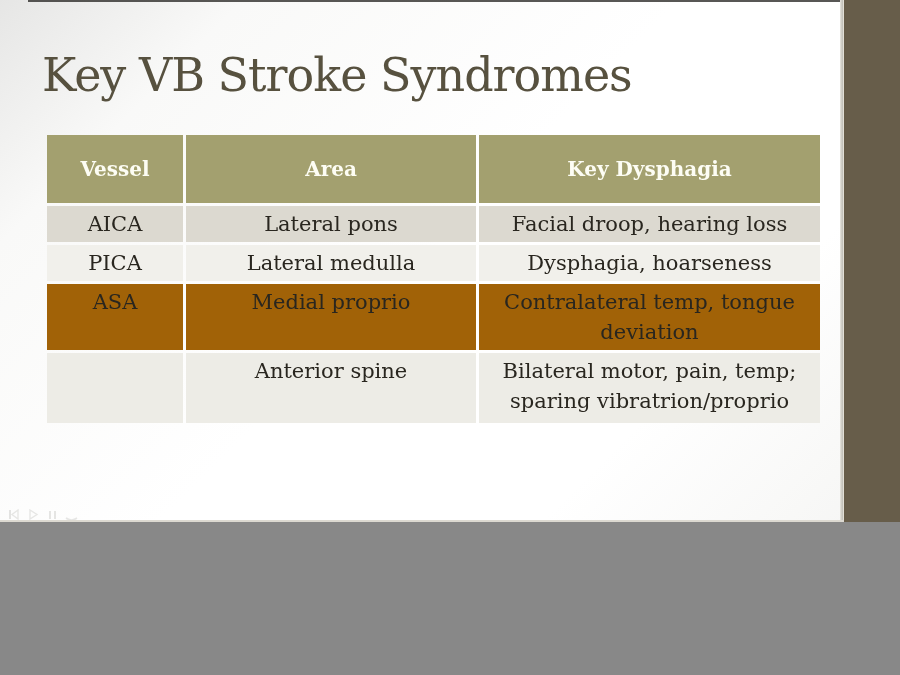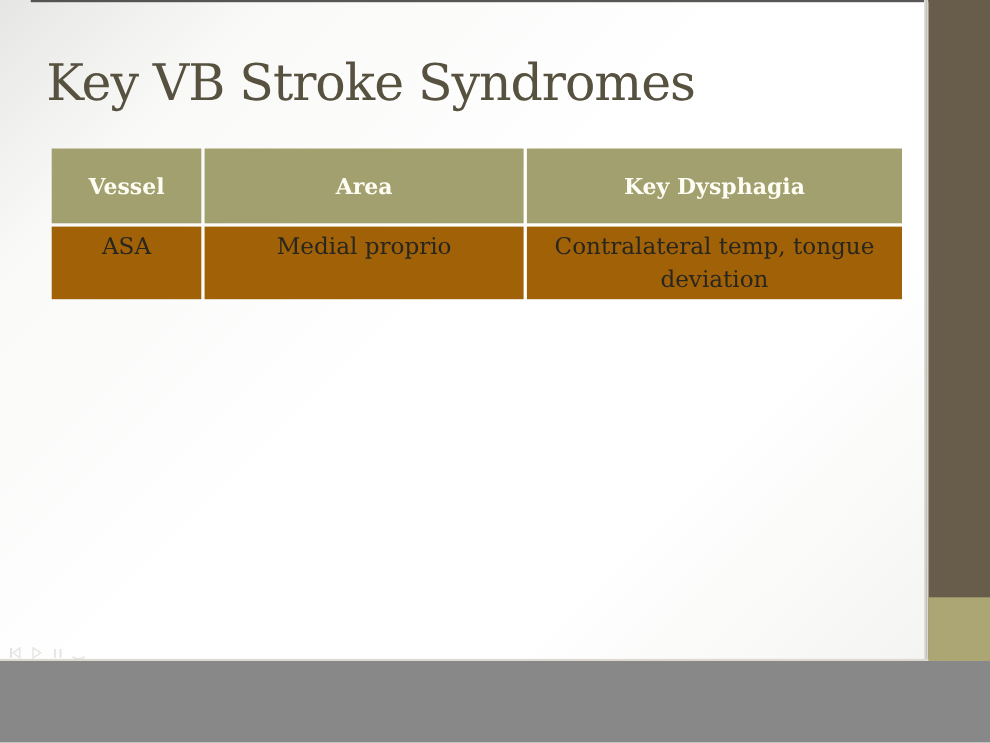--- a/index.html
+++ b/index.html
@@ -1,17 +1,17 @@
 <!DOCTYPE html>
 <html><head>
 <meta charset="utf-8">
 <style>
   html,body{margin:0;padding:0;background:#888;}
   .stage{
-    position:relative;width:900px;height:601px;overflow:hidden;
+    position:relative;width:900px;height:522px;overflow:hidden;
     font-family:"DejaVu Serif","Liberation Serif",serif;
     background:#ffffff;
   }
   
   .slide{
     position:absolute;left:0;top:0;width:844px;height:675px;
     background:linear-gradient(135deg,#e6e6e5 0%,#f9f9f8 16%,#ffffff 45%,#ffffff 70%,#f2f2f0 100%);
   }
   .top-line{
     position:absolute;left:28px;top:0;width:872px;height:2px;
@@ -89,24 +89,39 @@
         <col class="c3">
       </colgroup>
     <thead>
       <tr>
         <th>Vessel</th>
         <th>Area</th>
         <th>Key Dysphagia</th>
       </tr>
     </thead>
     <tbody>
+      <tr class="r1">
+        <td>AICA</td>
+        <td>Lateral pons</td>
+        <td>Facial droop, hearing loss</td>
+      </tr>
+      <tr class="r2">
+        <td>PICA</td>
+        <td>Lateral medulla</td>
+        <td>Dysphagia, hoarseness</td>
+      </tr>
       <tr class="r3">
         <td>ASA</td>
         <td>Medial proprio</td>
         <td>Contralateral temp, tongue deviation</td>
+      </tr>
+      <tr class="r4">
+        <td></td>
+        <td>Anterior spine</td>
+        <td>Bilateral motor, pain, temp; sparing vibratrion/proprio</td>
       </tr>
     </tbody>
   </table>
 
   <div class="slide-edge"></div>
 
   <div class="sidebar">
     <div class="sidebar-accent"></div>
   </div>
 

